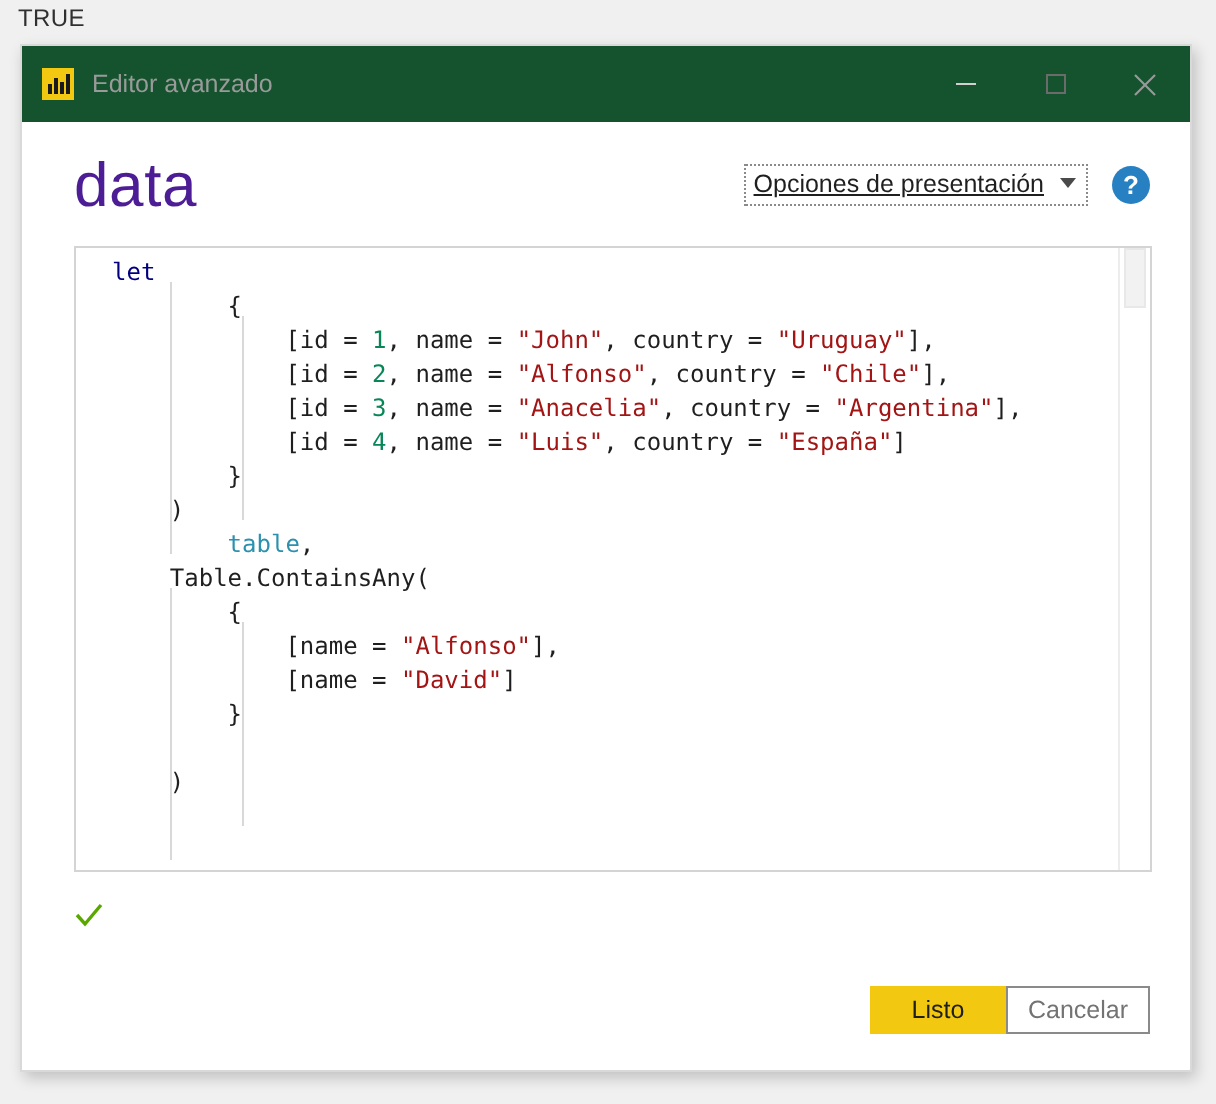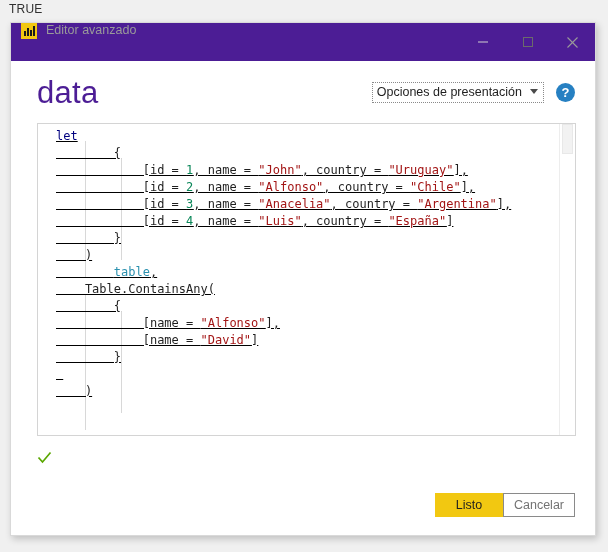--- a/index.html
+++ b/index.html
@@ -38,22 +38,22 @@
     box-sizing: border-box;
     display: flex;
     flex-direction: column;
   }
 
   
   .titlebar {
     height: 38px;
     flex: 0 0 38px;
     display: flex;
-    align-items: flex-start;
-    background: #4c1d95;
+    align-items: center;
+    background: #14532d;
     position: relative;
   }
   .app-icon {
     width: 16px;
     height: 16px;
     margin-left: 10px;
     background: #f2c811;
     position: relative;
     flex: 0 0 16px;
   }
@@ -117,20 +117,21 @@
     border: 1px dotted #8a8a8a;
     padding: 2px 5px 3px 4px;
     font-size: 12.5px;
     color: #1f1f1f;
     display: flex;
     align-items: center;
     gap: 8px;
     background: #ffffff;
     cursor: default;
     white-space: nowrap;
+    text-decoration: underline;
   }
   .caret {
     width: 0; height: 0;
     border-left: 4px solid transparent;
     border-right: 4px solid transparent;
     border-top: 5px solid #4a4a4a;
     margin-bottom: 1px;
   }
   .help-icon {
     width: 19px;
@@ -151,21 +152,20 @@
   .editor-wrap {
     margin: 0 19px 0 26px;
     border: 1px solid #d4d4d4;
     background: #ffffff;
     height: 313px;
     flex: 0 0 313px;
     position: relative;
     overflow: hidden;
     box-sizing: border-box;
     display: flex;
-    text-decoration: underline;
   }
   .gutter {
     flex: 0 0 16px;
     background: #ffffff;
     border-right: none;
   }
   .code-area {
     flex: 1 1 auto;
     position: relative;
     overflow: hidden;

